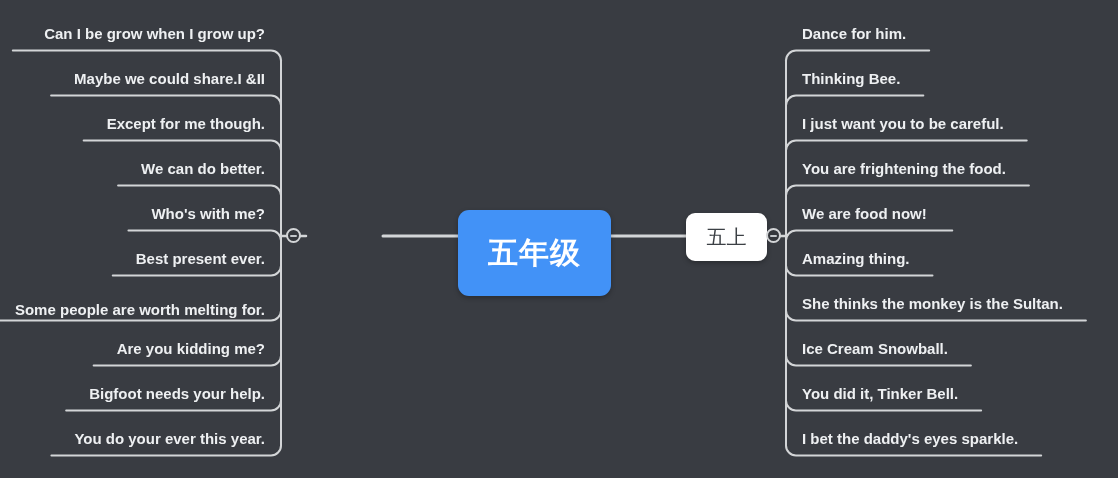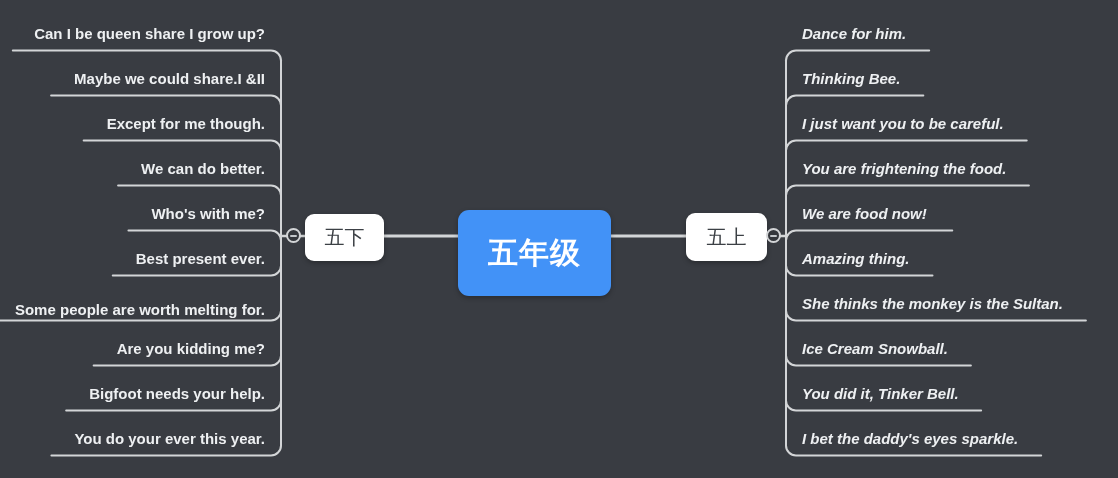--- a/index.html
+++ b/index.html
@@ -19,21 +19,21 @@
   }
   .leaf{
     position:absolute;
     height:21px;line-height:21px;
     white-space:nowrap;
     font-size:15px;font-weight:700;
     color:var(--leaf-text,#eef0f2);
     cursor:default;
   }
   .leaf.left{right:853px;}
-  .leaf.right{left:802px;font-style:italic;}
+  .leaf.right{left:802px;}
   .node{
     position:absolute;
     display:flex;align-items:center;justify-content:center;
     white-space:nowrap;
     box-shadow:0 2px 5px rgba(0,0,0,0.28);
     cursor:default;
   }
   .node.branch{
     background:var(--branch-node-bg,#ffffff);
     color:var(--branch-node-text,#3c4045);
@@ -97,21 +97,21 @@
       <path d="M 1041.171875 455.5 H 796 A 10 10 0 0 1 786 445.5" stroke-width="2"></path>
       <path d="M 281 60.5 V 445.5" stroke-width="2"></path>
       <path d="M 786 60.5 V 445.5" stroke-width="2"></path>
       <path d="M 281 236 H 306" stroke-width="2.5"></path>
       <path d="M 383 236 H 459" stroke-width="3"></path>
       <path d="M 610 236 H 687" stroke-width="3"></path>
       <path d="M 762 236 H 786" stroke-width="2.5"></path>
     </svg>
 
   <div id="leftLeaves">
-      <div class="leaf left" style="top: 23px;">Can I be queen share I grow up?</div>
+      <div class="leaf left" style="top: 23px;">Can I be grow when I grow up?</div>
       <div class="leaf left" style="top: 68px;">Maybe we could share.I &amp;II</div>
       <div class="leaf left" style="top: 113px; margin-left: 48px;">Except for me though.</div>
       <div class="leaf left" style="top: 158px;">We can do better.</div>
       <div class="leaf left" style="top: 203px;">Who's with me?</div>
       <div class="leaf left" style="top: 248px;">Best present ever.</div>
       <div class="leaf left" style="top: 299px;">Some people are worth melting for.</div>
       <div class="leaf left" style="top: 338px;">Are you kidding me?</div>
       <div class="leaf left" style="top: 383px;">Bigfoot needs your help.</div>
       <div class="leaf left" style="top: 428px;">You do your ever this year.</div>
     </div>
@@ -121,21 +121,20 @@
       <div class="leaf right" style="top: 113px;">I just want you to be careful.</div>
       <div class="leaf right" style="top: 158px;">You are frightening the food.</div>
       <div class="leaf right" style="top: 203px;">We are food now!</div>
       <div class="leaf right" style="top: 248px;">Amazing thing.</div>
       <div class="leaf right" style="top: 293px;">She thinks the monkey is the Sultan.</div>
       <div class="leaf right" style="top: 338px;">Ice Cream Snowball.</div>
       <div class="leaf right" style="top: 383px;">You did it, Tinker Bell.</div>
       <div class="leaf right" style="top: 428px;">I bet the daddy's eyes sparkle.</div>
     </div>
 
-  <div class="node branch" id="leftNode">五下</div>
 
   <div class="node root" id="rootNode">五年级</div>
 
   <div class="node branch" id="rightNode">五上</div>
 
   <div class="collapse" id="leftCollapse">
     <span class="minus"></span>
   </div>
   <div class="collapse" id="rightCollapse">
     <span class="minus"></span>

